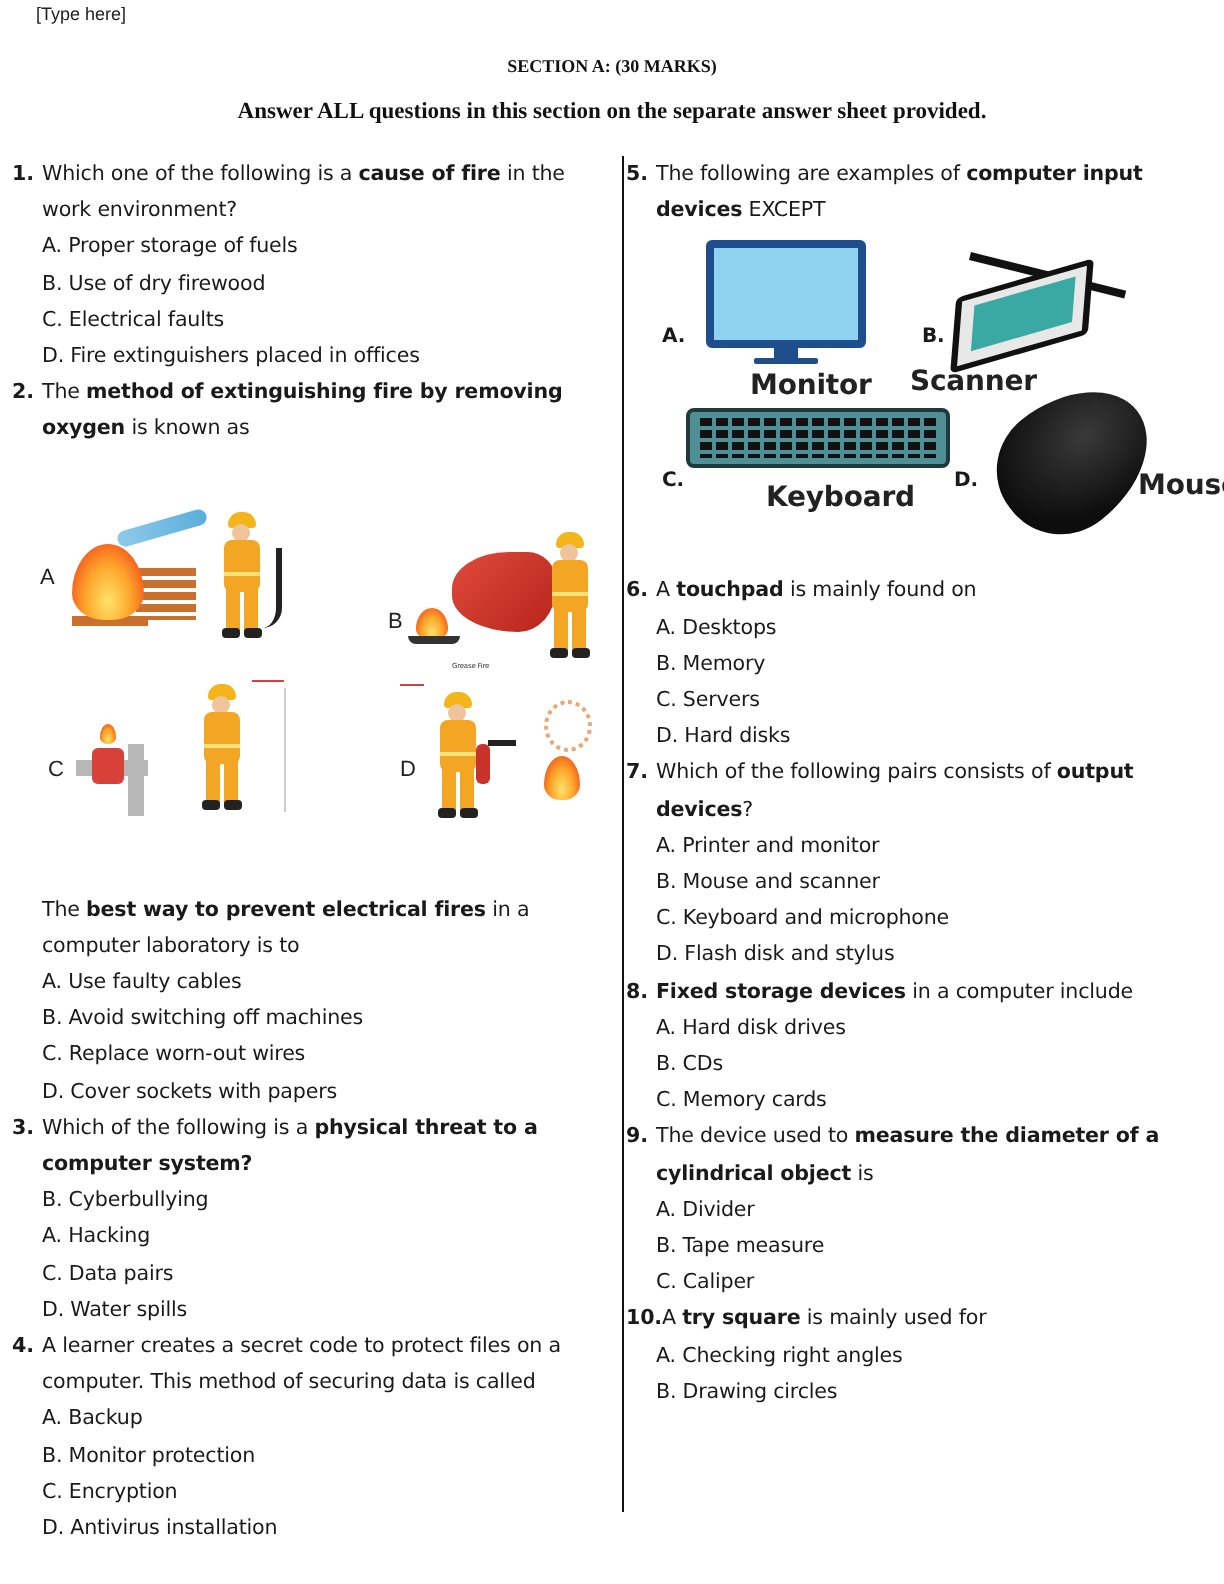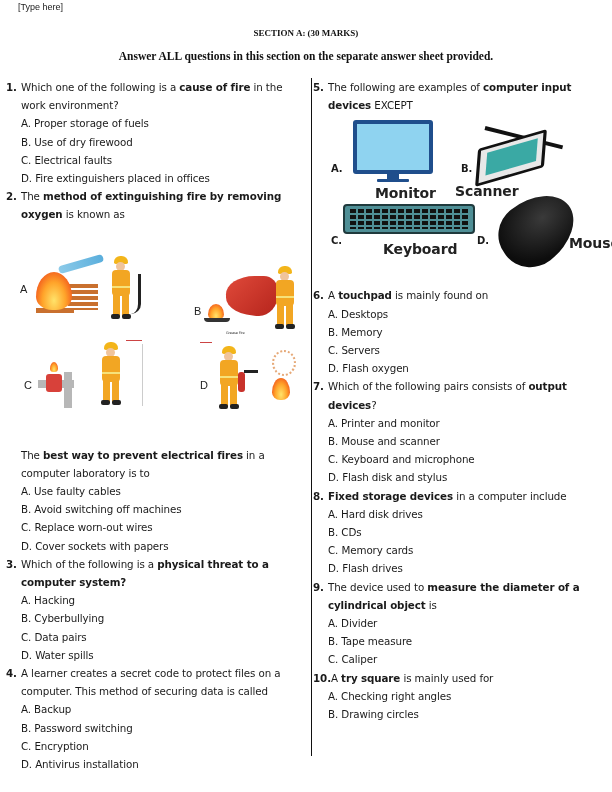--- a/index.html
+++ b/index.html
@@ -153,31 +153,31 @@
   </div>
   <div class="opt">A. Use faulty cables</div>
   <div class="opt">B. Avoid switching off machines</div>
   <div class="opt">C. Replace worn-out wires</div>
   <div class="opt">D. Cover sockets with papers</div>
 
   <div class="q">
     <span class="qnum">3.</span>
     <span>Which of the following is a </span><b>physical threat to a computer system?</b>
   </div>
+  <div class="opt">B. Cyberbullying</div>
   <div class="opt">A. Hacking</div>
-  <div class="opt">B. Cyberbullying</div>
   <div class="opt">C. Data pairs</div>
   <div class="opt">D. Water spills</div>
 
   <div class="q">
     <span class="qnum">4.</span>
     <span>A learner creates a secret code to protect files on a computer. This method of securing data is called</span>
   </div>
   <div class="opt">A. Backup</div>
-  <div class="opt">B. Password switching</div>
+  <div class="opt">B. Monitor protection</div>
   <div class="opt">C. Encryption</div>
   <div class="opt">D. Antivirus installation</div>
 </div>
 
 <div class="col col-right">
 
   <div class="q">
     <span class="qnum">5.</span>
     <span>The following are examples of </span><b>computer input devices</b><span> EXCEPT</span>
   </div>
@@ -208,39 +208,38 @@
     <span class="dev-name" style="left:256px;top:118px;">Mouse</span>
   </div>
 
   <div class="q" style="margin-top:20px;">
     <span class="qnum">6.</span>
     <span>A </span><b>touchpad</b><span> is mainly found on</span>
   </div>
   <div class="opt">A. Desktops</div>
   <div class="opt">B. Memory</div>
   <div class="opt">C. Servers</div>
-  <div class="opt">D. Flash oxygen</div>
+  <div class="opt">D. Hard disks</div>
 
   <div class="q">
     <span class="qnum">7.</span>
     <span>Which of the following pairs consists of </span><b>output devices</b><span>?</span>
   </div>
   <div class="opt">A. Printer and monitor</div>
   <div class="opt">B. Mouse and scanner</div>
   <div class="opt">C. Keyboard and microphone</div>
   <div class="opt">D. Flash disk and stylus</div>
 
   <div class="q">
     <span class="qnum">8.</span>
     <b>Fixed storage devices</b><span> in a computer include</span>
   </div>
   <div class="opt">A. Hard disk drives</div>
   <div class="opt">B. CDs</div>
   <div class="opt">C. Memory cards</div>
-  <div class="opt">D. Flash drives</div>
 
   <div class="q">
     <span class="qnum">9.</span>
     <span>The device used to </span><b>measure the diameter of a cylindrical object</b><span> is</span>
   </div>
   <div class="opt">A. Divider</div>
   <div class="opt">B. Tape measure</div>
   <div class="opt">C. Caliper</div>
 
   <div class="q q10">

